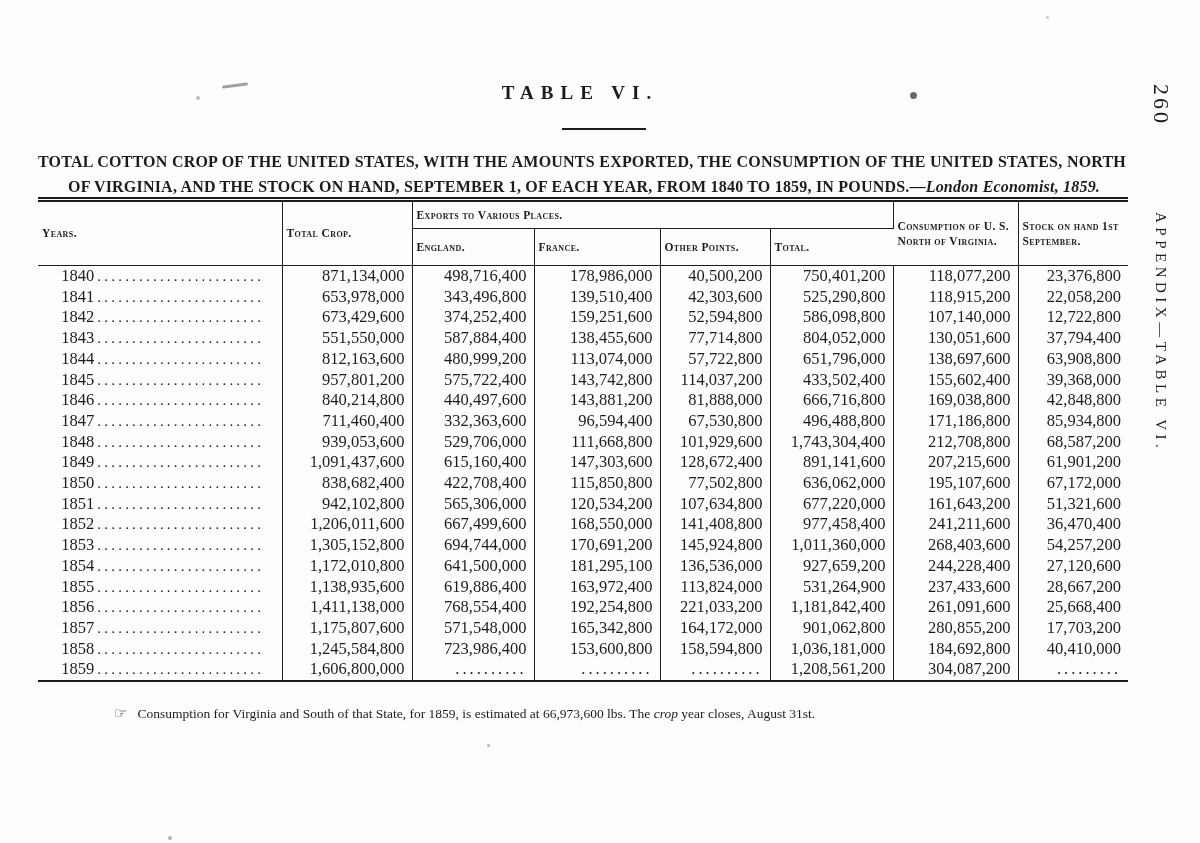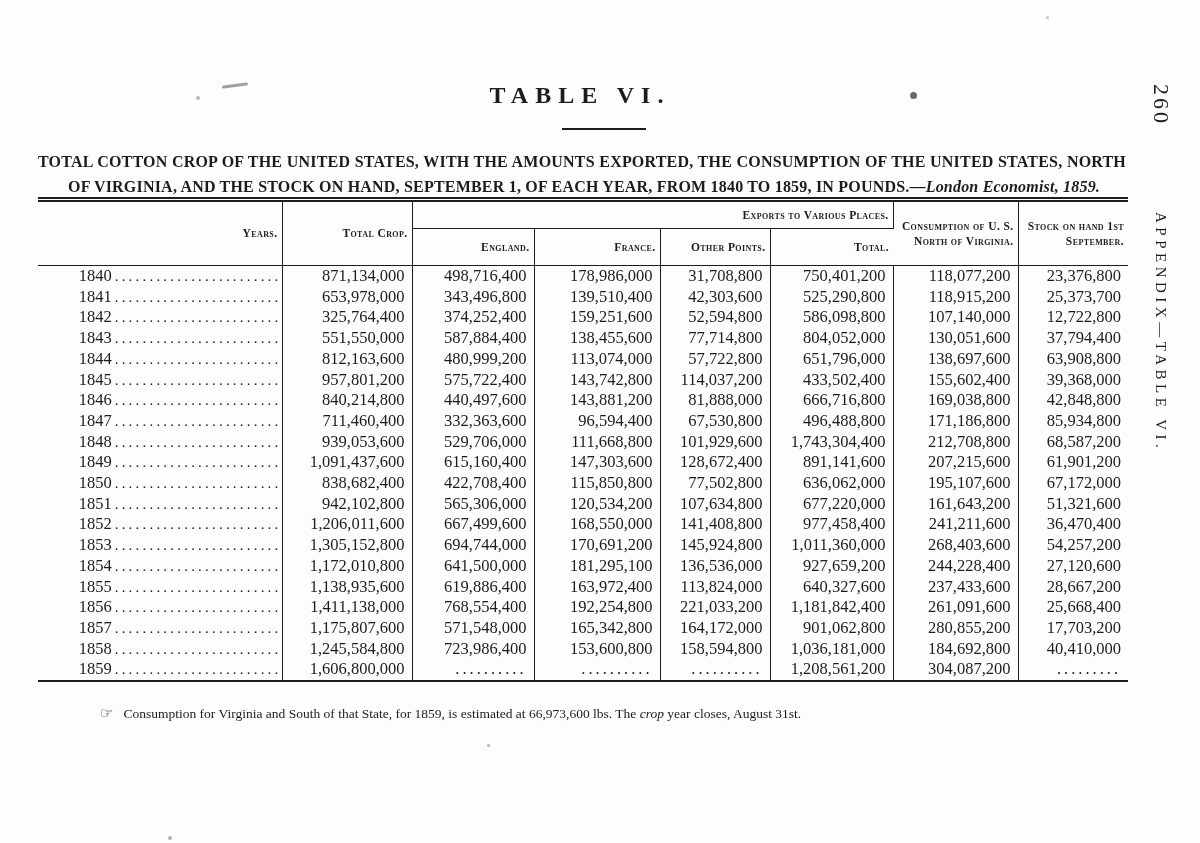--- a/index.html
+++ b/index.html
@@ -3,59 +3,59 @@
 <meta charset="utf-8">
 <style>
   html,body { margin:0; padding:0; }
   body {
     width:1200px; height:843px; position:relative; overflow:hidden;
     background:#fdfdfc; color:#1c1c1c;
     font-family:"Liberation Serif", serif;
   }
   .page-title {
     position:absolute; top:82px; left:38px; width:1084px;
-    text-align:center; font-size:24px; font-weight:bold; letter-spacing:7px;
+    text-align:center; font-size:19px; font-weight:bold; letter-spacing:7px;
   }
   .title-rule {
     position:absolute; top:128px; left:562px; width:84px;
     border-top:2px solid #1c1c1c; height:0;
   }
   .caption {
     position:absolute; top:134px; left:38px; width:1088px; box-sizing:border-box;
     font-size:16px; font-weight:bold; line-height:1.55; text-align:justify;
     padding-left:30px; text-indent:-30px; letter-spacing:0.2px;
   }
   .caption .src { font-style:italic; }
   .tablewrap { position:absolute; top:197px; left:38px; width:1090px; }
   table.data {
     border-collapse:collapse; table-layout:fixed; width:1090px;
     border-top:5px double #1c1c1c;
   }
   table.data th {
     font-size:11.5px; font-variant:small-caps; font-weight:bold;
-    letter-spacing:0.4px; line-height:1.3; text-align:right;
+    letter-spacing:0.4px; line-height:1.3; text-align:left;
     border-right:1.2px solid #1c1c1c; padding:2px 4px; vertical-align:middle;
   }
   table.data th:last-child { border-right:none; }
   table.data thead tr:last-child th,
   table.data thead th[rowspan] { border-bottom:1.6px solid #1c1c1c; }
   th.group { border-bottom:1.2px solid #1c1c1c; height:22px; }
   thead tr.subhead th { height:32px; }
   table.data td {
     font-size:16.5px; height:20.7px; line-height:20.7px;
     border-right:1.2px solid #1c1c1c; padding:0 7px 0 0;
     text-align:right; white-space:nowrap; overflow:hidden;
   }
   table.data td:last-child { border-right:none; }
-  table.data td.years-cell { text-align:right; padding:0 0 0 6px; }
+  table.data td.years-cell { text-align:center; padding:0 0 0 6px; }
   table.data tbody tr:last-child td { border-bottom:2.2px solid #1c1c1c;margin-left:48px; }
   .leader { letter-spacing:3.2px; margin-left:3px; font-size:15px; }
   td.dots { letter-spacing:3px; font-size:15px; }
   .footnote {
-    position:absolute; top:690px; left:38px; width:1088px; box-sizing:border-box;
+    position:absolute; top:690px; left:52px; width:1088px; box-sizing:border-box;
     padding-left:62px; font-size:13.5px;
   }
   .footnote .pointer { font-size:15px; margin-right:10px; }
   .footnote .it { font-style:italic; }
   .page-number {
     position:absolute; top:84px; right:26px;
     writing-mode:vertical-rl; font-size:22px; letter-spacing:3px;
   }
   .side-title {
     position:absolute; top:212px; right:31px;
@@ -97,38 +97,38 @@
         <th>Other Points.</th>
         <th>Total.</th>
       </tr>
     </thead>
     <tbody>
         <tr>
           <td class="years-cell"><span>1840</span><span class="leader">........................</span></td>
           <td>871,134,000</td>
           <td>498,716,400</td>
           <td>178,986,000</td>
-          <td>31,708,800</td>
+          <td>40,500,200</td>
           <td>750,401,200</td>
           <td>118,077,200</td>
           <td>23,376,800</td>
         </tr>
         <tr>
           <td class="years-cell"><span>1841</span><span class="leader">........................</span></td>
           <td>653,978,000</td>
           <td>343,496,800</td>
           <td>139,510,400</td>
           <td>42,303,600</td>
           <td>525,290,800</td>
           <td>118,915,200</td>
-          <td>25,373,700</td>
+          <td>22,058,200</td>
         </tr>
         <tr>
           <td class="years-cell"><span>1842</span><span class="leader">........................</span></td>
-          <td>325,764,400</td>
+          <td>673,429,600</td>
           <td>374,252,400</td>
           <td>159,251,600</td>
           <td>52,594,800</td>
           <td>586,098,800</td>
           <td>107,140,000</td>
           <td>12,722,800</td>
         </tr>
         <tr>
           <td class="years-cell"><span>1843</span><span class="leader">........................</span></td>
           <td>551,550,000</td>
@@ -248,21 +248,21 @@
           <td>927,659,200</td>
           <td>244,228,400</td>
           <td>27,120,600</td>
         </tr>
         <tr>
           <td class="years-cell"><span>1855</span><span class="leader">........................</span></td>
           <td>1,138,935,600</td>
           <td>619,886,400</td>
           <td>163,972,400</td>
           <td>113,824,000</td>
-          <td>640,327,600</td>
+          <td>531,264,900</td>
           <td>237,433,600</td>
           <td>28,667,200</td>
         </tr>
         <tr>
           <td class="years-cell"><span>1856</span><span class="leader">........................</span></td>
           <td>1,411,138,000</td>
           <td>768,554,400</td>
           <td>192,254,800</td>
           <td>221,033,200</td>
           <td>1,181,842,400</td>

